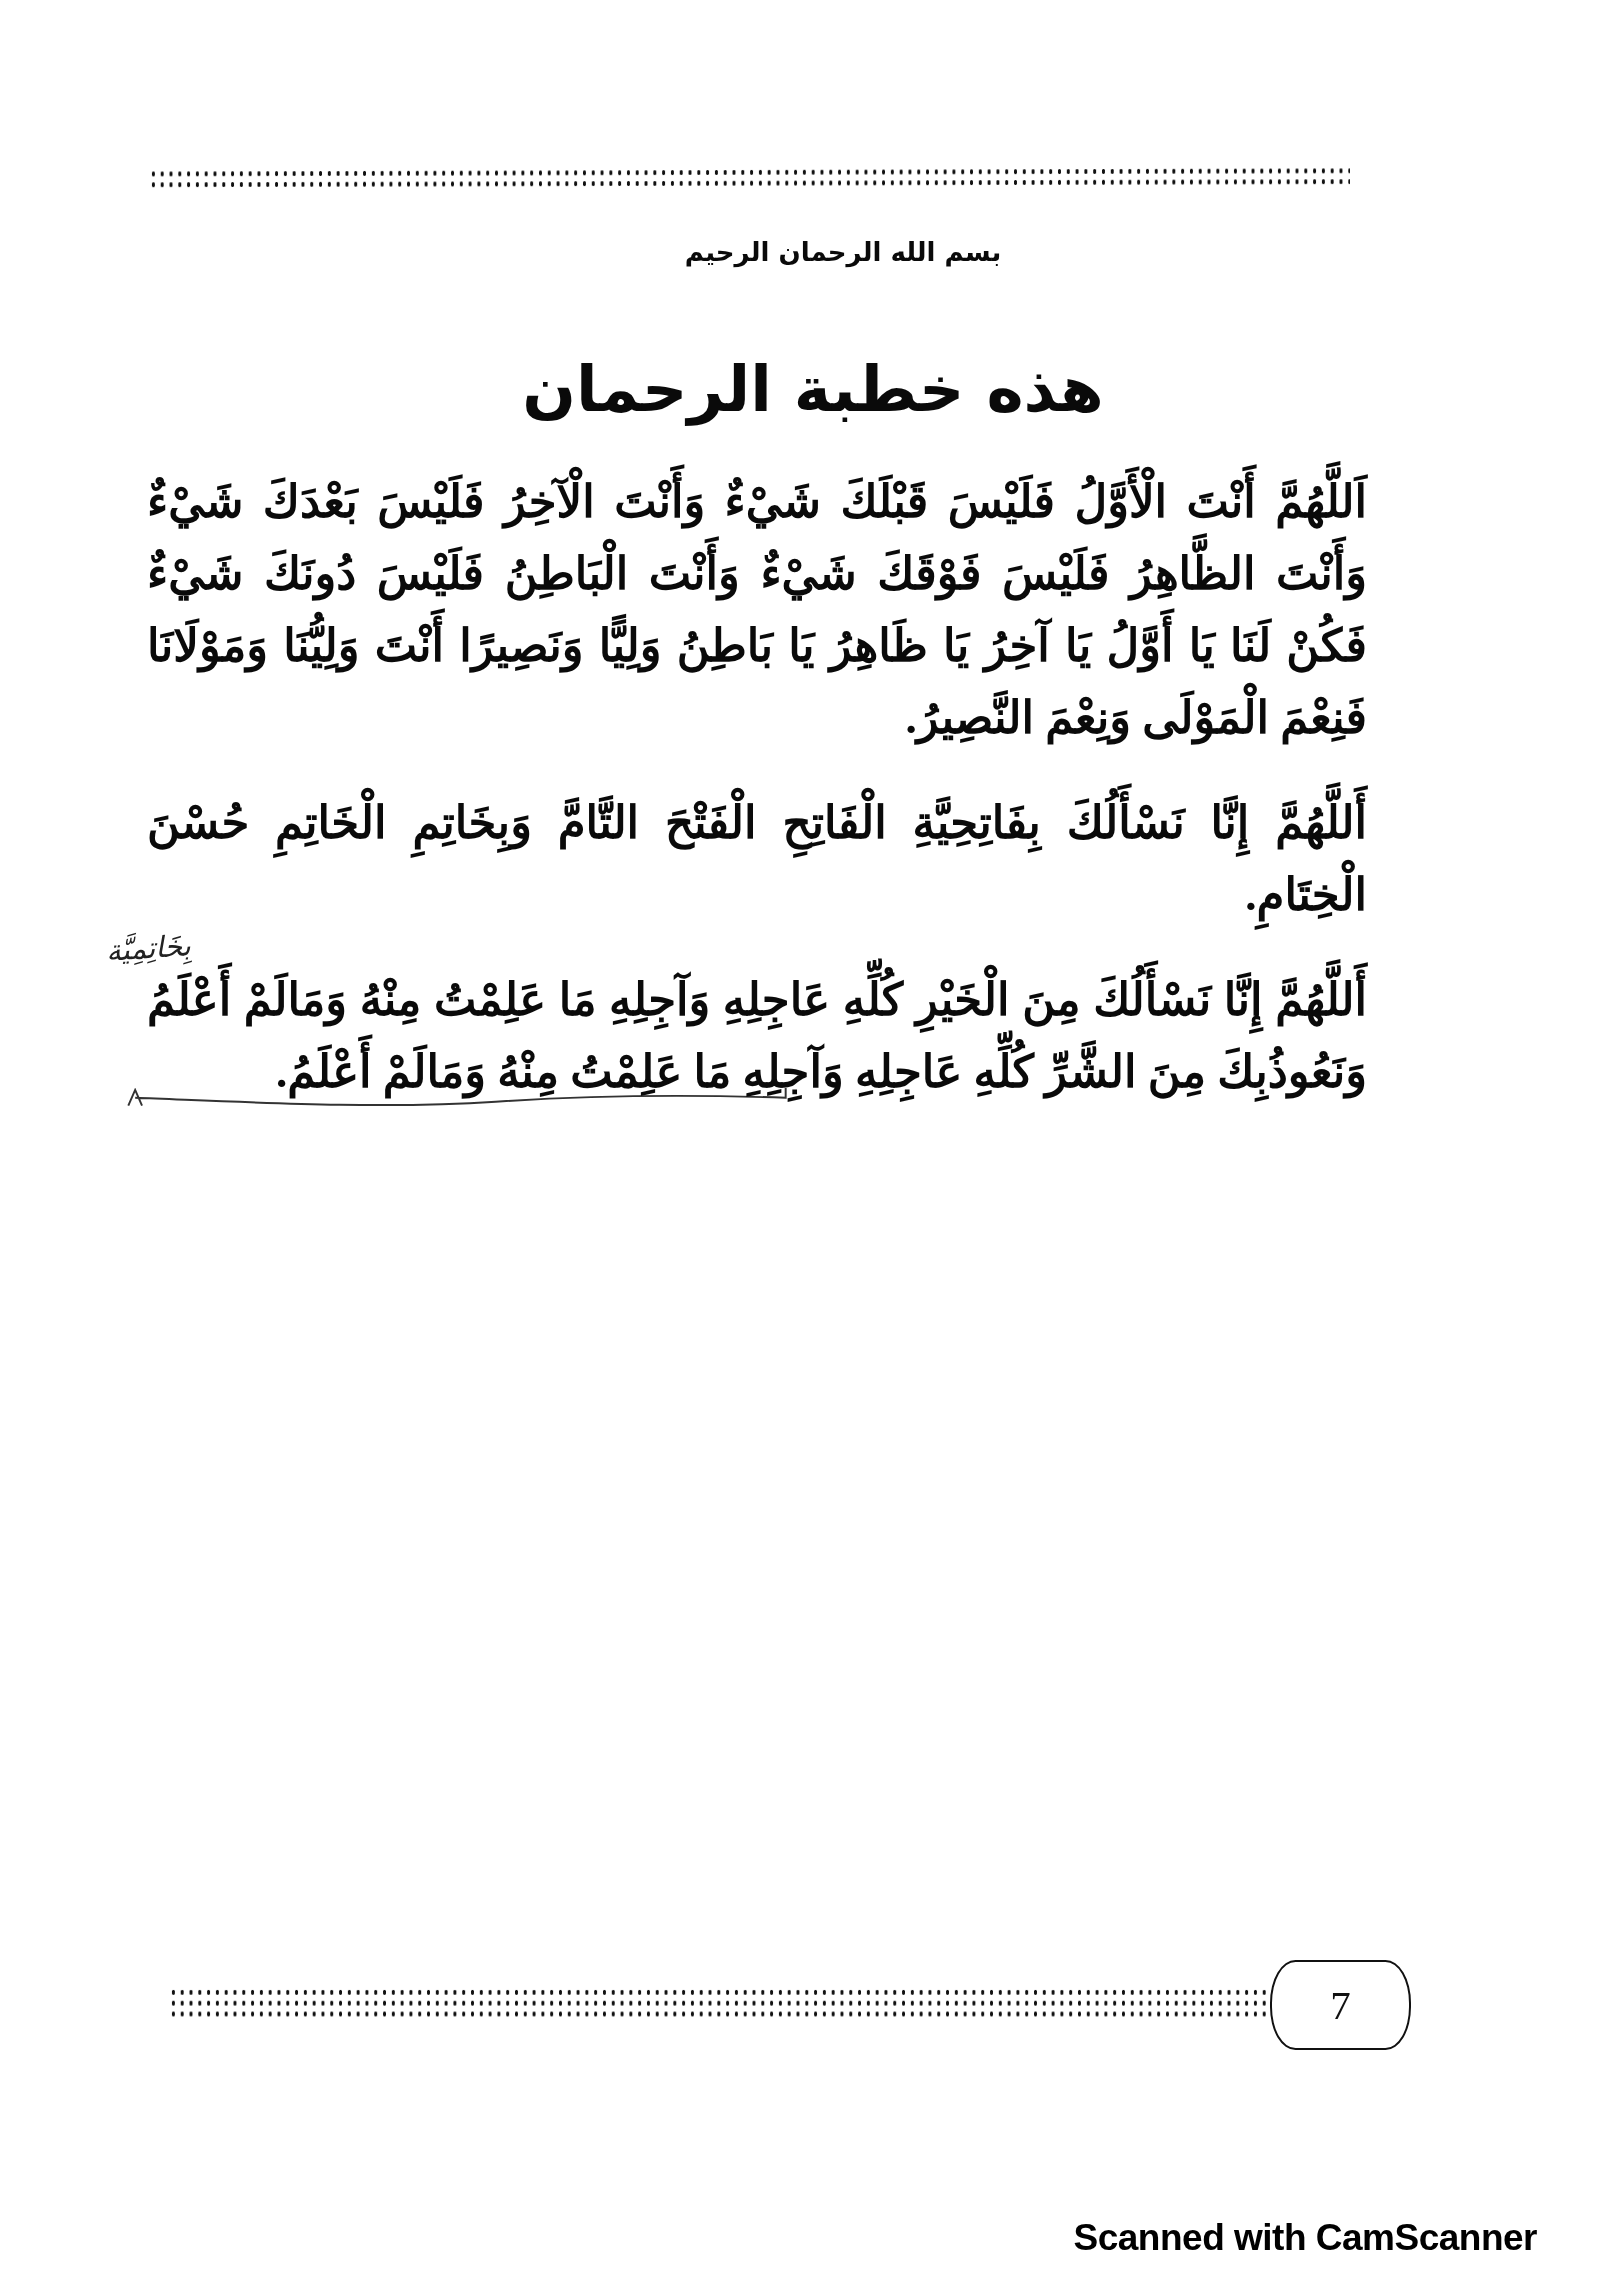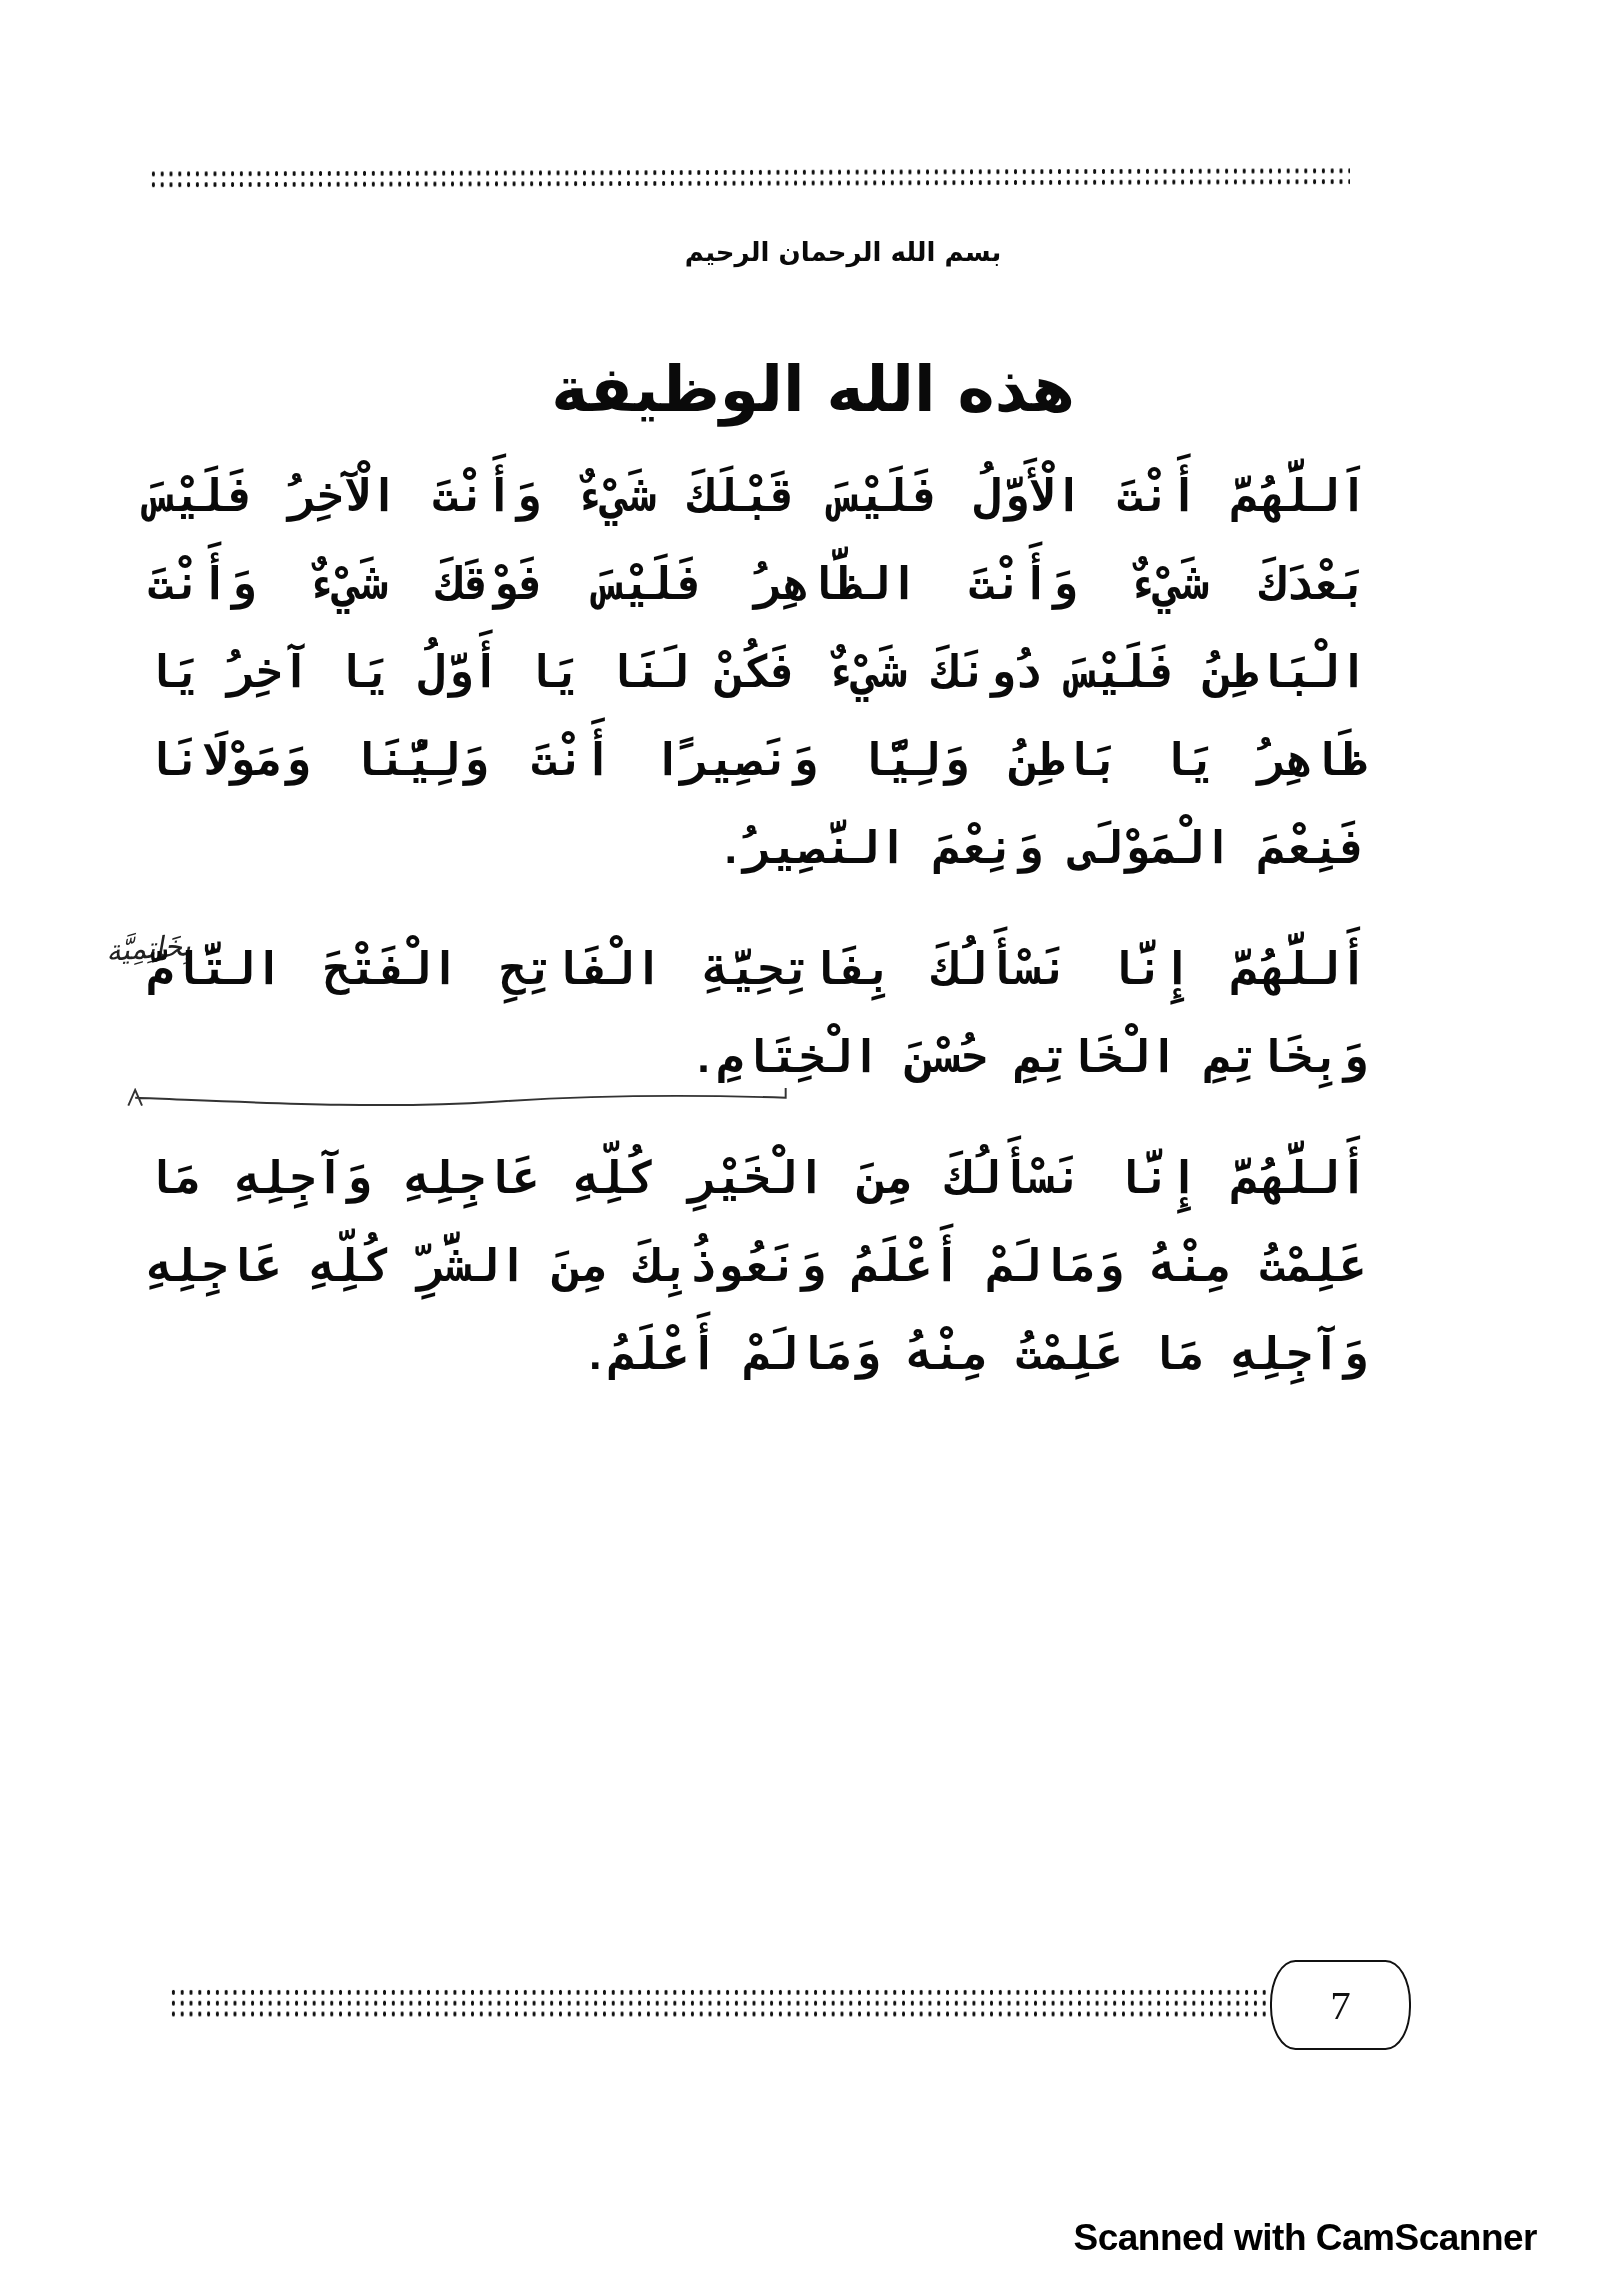--- a/index.html
+++ b/index.html
@@ -24,24 +24,24 @@
     }
 
     .center-title {
       position: absolute; left: 0; width: 100%; text-align: center; direction: rtl;
       font-family: "DejaVu Sans", sans-serif; font-weight: bold; color: #0a0a0a;
     }
     #basmala { top: 237px; font-size: 26px; left: 206px; width: 1274px; }
     #main-title { top: 353px; font-size: 63px; left: 176px; width: 1274px; }
 
     #body-text {
-      position: absolute; left: 147px; top: 456px; width: 1220px;
+      position: absolute; left: 147px; top: 466px; width: 1220px;
       direction: rtl; text-align: justify;
-      font-family: Liberation Mono, monospace; font-size: 45px; font-weight: bold;
-      line-height: 88px; color: #0a0a0a;
+      font-family: Liberation Serif, serif; font-size: 45px; font-weight: bold;
+      line-height: 72px; color: #0a0a0a;
     }
     .para { margin: 0 0 33px 0; text-align-last: right; }
     .para .lead { font-weight: bold; }
 
     #handwritten-note {
       position: absolute; left: 106px; top: 931px; font-family: "DejaVu Serif", serif;
       font-size: 29px; font-style: italic; color: #222; direction: rtl; transform: rotate(-4deg);
     }
     #handwritten-line {
       position: absolute; left: 123px; top: 1088px; width: 667px; height: 19.6px;
@@ -52,21 +52,21 @@
       font-family: "Liberation Sans", sans-serif; font-weight: bold; font-size: 37px;
       color: #000; letter-spacing: -0.5px; margin-left: 12px;
     }
   </style>
 </head>
 <body>
 
 <div id="top-rule" class="border-rule"></div>
 
 <div id="basmala" class="center-title">بسم الله الرحمان الرحيم</div>
-<div id="main-title" class="center-title">هذه الله الوظيفة</div>
+<div id="main-title" class="center-title">هذه خطبة الرحمان</div>
 
 <div id="handwritten-note">بِخَاتِمِيَّة</div>
 <svg id="handwritten-line" viewBox="0 0 680 20">
   <path d="M5 18 L12 2 L19 18 M12 10 C120 14, 260 22, 380 14 C470 8, 560 6, 676 10 L676 0" fill="none" stroke="#333" stroke-width="2"></path>
 </svg>
 
 <div id="body-text">
   <p class="para"><span class="lead">اَللَّهُمَّ</span><span> أَنْتَ الْأَوَّلُ فَلَيْسَ قَبْلَكَ شَيْءٌ وَأَنْتَ الْآخِرُ فَلَيْسَ بَعْدَكَ شَيْءٌ وَأَنْتَ الظَّاهِرُ فَلَيْسَ فَوْقَكَ شَيْءٌ وَأَنْتَ الْبَاطِنُ فَلَيْسَ دُونَكَ شَيْءٌ فَكُنْ لَنَا يَا أَوَّلُ يَا آخِرُ يَا ظَاهِرُ يَا بَاطِنُ وَلِيًّا وَنَصِيرًا أَنْتَ وَلِيُّنَا وَمَوْلَانَا فَنِعْمَ الْمَوْلَى وَنِعْمَ النَّصِيرُ.</span></p>
   <p class="para"><span class="lead">أَللَّهُمَّ</span><span> إِنَّا نَسْأَلُكَ بِفَاتِحِيَّةِ الْفَاتِحِ الْفَتْحَ التَّامَّ وَبِخَاتِمِ الْخَاتِمِ حُسْنَ الْخِتَامِ.</span></p>
   <p class="para"><span class="lead">أَللَّهُمَّ</span><span> إِنَّا نَسْأَلُكَ مِنَ الْخَيْرِ كُلِّهِ عَاجِلِهِ وَآجِلِهِ مَا عَلِمْتُ مِنْهُ وَمَالَمْ أَعْلَمُ وَنَعُوذُبِكَ مِنَ الشَّرِّ كُلِّهِ عَاجِلِهِ وَآجِلِهِ مَا عَلِمْتُ مِنْهُ وَمَالَمْ أَعْلَمُ.</span></p>

